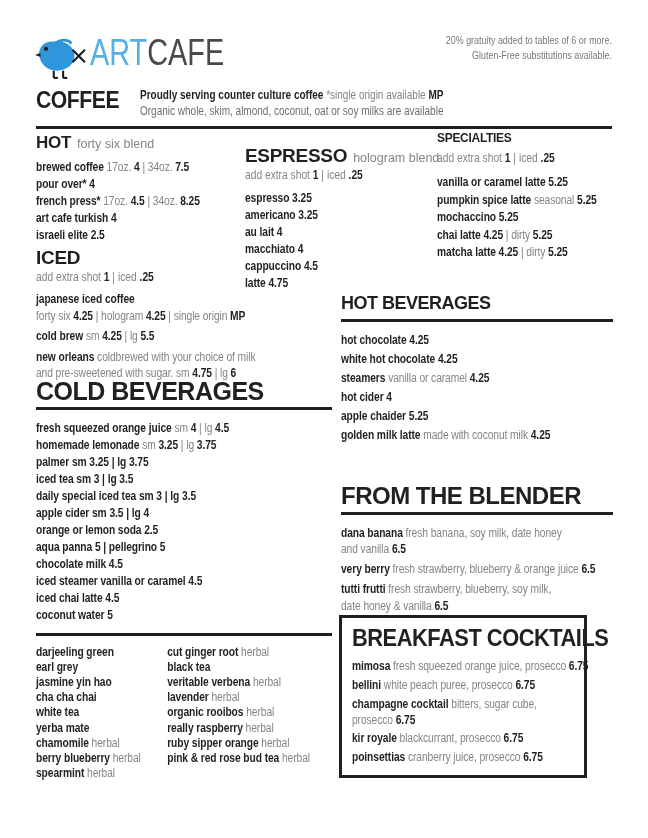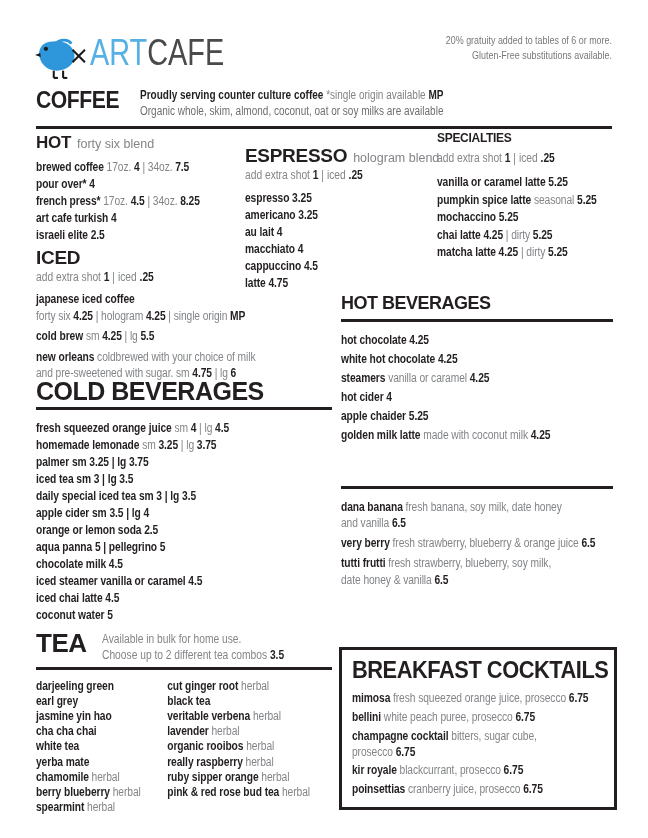--- a/index.html
+++ b/index.html
@@ -77,21 +77,21 @@
   #sec-tea{left:36px;top:629px;width:296px;}
   #sec-tea .big-h{font-size:26px;line-height:28px;}
   #sec-tea .tea-head{display:flex;align-items:flex-start;}
   #sec-tea .tea-notes{margin-left:15px;padding-top:2px;width:280px;transform:scaleX(.82);transform-origin:left top;}
   #sec-tea .rule{margin-top:4px;}
   #sec-tea .condense{width:366px;margin-top:9px;display:flex;}
   #sec-tea .tea-col1{width:160px;flex:0 0 auto;}
   #sec-tea .tea-col2{flex:1;}
   #sec-tea .menu-item{line-height:15.2px;margin-bottom:0;}
 
-  #sec-cocktails{left:339px;top:647px;width:278px;height:163px;border:3px solid #231f20;
+  #sec-cocktails{left:339px;top:615px;width:248px;height:163px;border:3px solid #231f20;
                  box-sizing:border-box;padding:8px 10px;}
   #sec-cocktails .big-h{font-size:23px;line-height:25px;letter-spacing:-.5px;transform:scaleX(.95);transform-origin:left top;white-space:nowrap;}
   #sec-cocktails .condense{width:297px;margin-top:7px;}
   #sec-cocktails .menu-item{margin-bottom:2.8px;line-height:16px;}
 </style>
 </head>
 <body>
 
 <div id="page">
 
@@ -221,38 +221,32 @@
           <div class="menu-item"><span class="seg-b">white hot chocolate 4.25</span></div>
           <div class="menu-item"><span class="seg-b">steamers </span><span class="seg-r">vanilla or caramel </span><span class="seg-b">4.25</span></div>
           <div class="menu-item"><span class="seg-b">hot cider 4</span></div>
           <div class="menu-item"><span class="seg-b">apple chaider 5.25</span></div>
           <div class="menu-item"><span class="seg-b">golden milk latte </span><span class="seg-r">made with coconut milk </span><span class="seg-b">4.25</span></div>
         </div>
       </div>
   </div>
 
   <div class="sec" id="sec-blender">
+    <div class="big-h">FROM THE BLENDER</div>
     <div class="rule"></div>
     <div class="condense">
         <div class="items">
           <div class="menu-item"><span class="seg-b">dana banana </span><span class="seg-r">fresh banana, soy milk, date honey</span><br><span class="seg-r">and vanilla </span><span class="seg-b">6.5</span></div>
           <div class="menu-item"><span class="seg-b">very berry </span><span class="seg-r">fresh strawberry, blueberry &amp; orange juice </span><span class="seg-b">6.5</span></div>
           <div class="menu-item"><span class="seg-b">tutti frutti </span><span class="seg-r">fresh strawberry, blueberry, soy milk,</span><br><span class="seg-r">date honey &amp; vanilla </span><span class="seg-b">6.5</span></div>
         </div>
       </div>
   </div>
 
   <div class="sec" id="sec-tea">
-    <div class="tea-head">
-      <div class="big-h">TEA</div>
-      <div class="tea-notes">
-        <div class="sec-note">Available in bulk for home use.</div>
-        <div class="sec-note"><span class="seg-r">Choose up to 2 different tea combos </span><span class="seg-b">3.5</span></div>
-      </div>
-    </div>
     <div class="rule"></div>
     <div class="condense tea-cols">
       <div class="tea-col1">
           <div class="menu-item"><span class="seg-b">darjeeling green</span></div>
           <div class="menu-item"><span class="seg-b">earl grey</span></div>
           <div class="menu-item"><span class="seg-b">jasmine yin hao</span></div>
           <div class="menu-item"><span class="seg-b">cha cha chai</span></div>
           <div class="menu-item"><span class="seg-b">white tea</span></div>
           <div class="menu-item"><span class="seg-b">yerba mate</span></div>
           <div class="menu-item"><span class="seg-b">chamomile </span><span class="seg-r">herbal</span></div>

